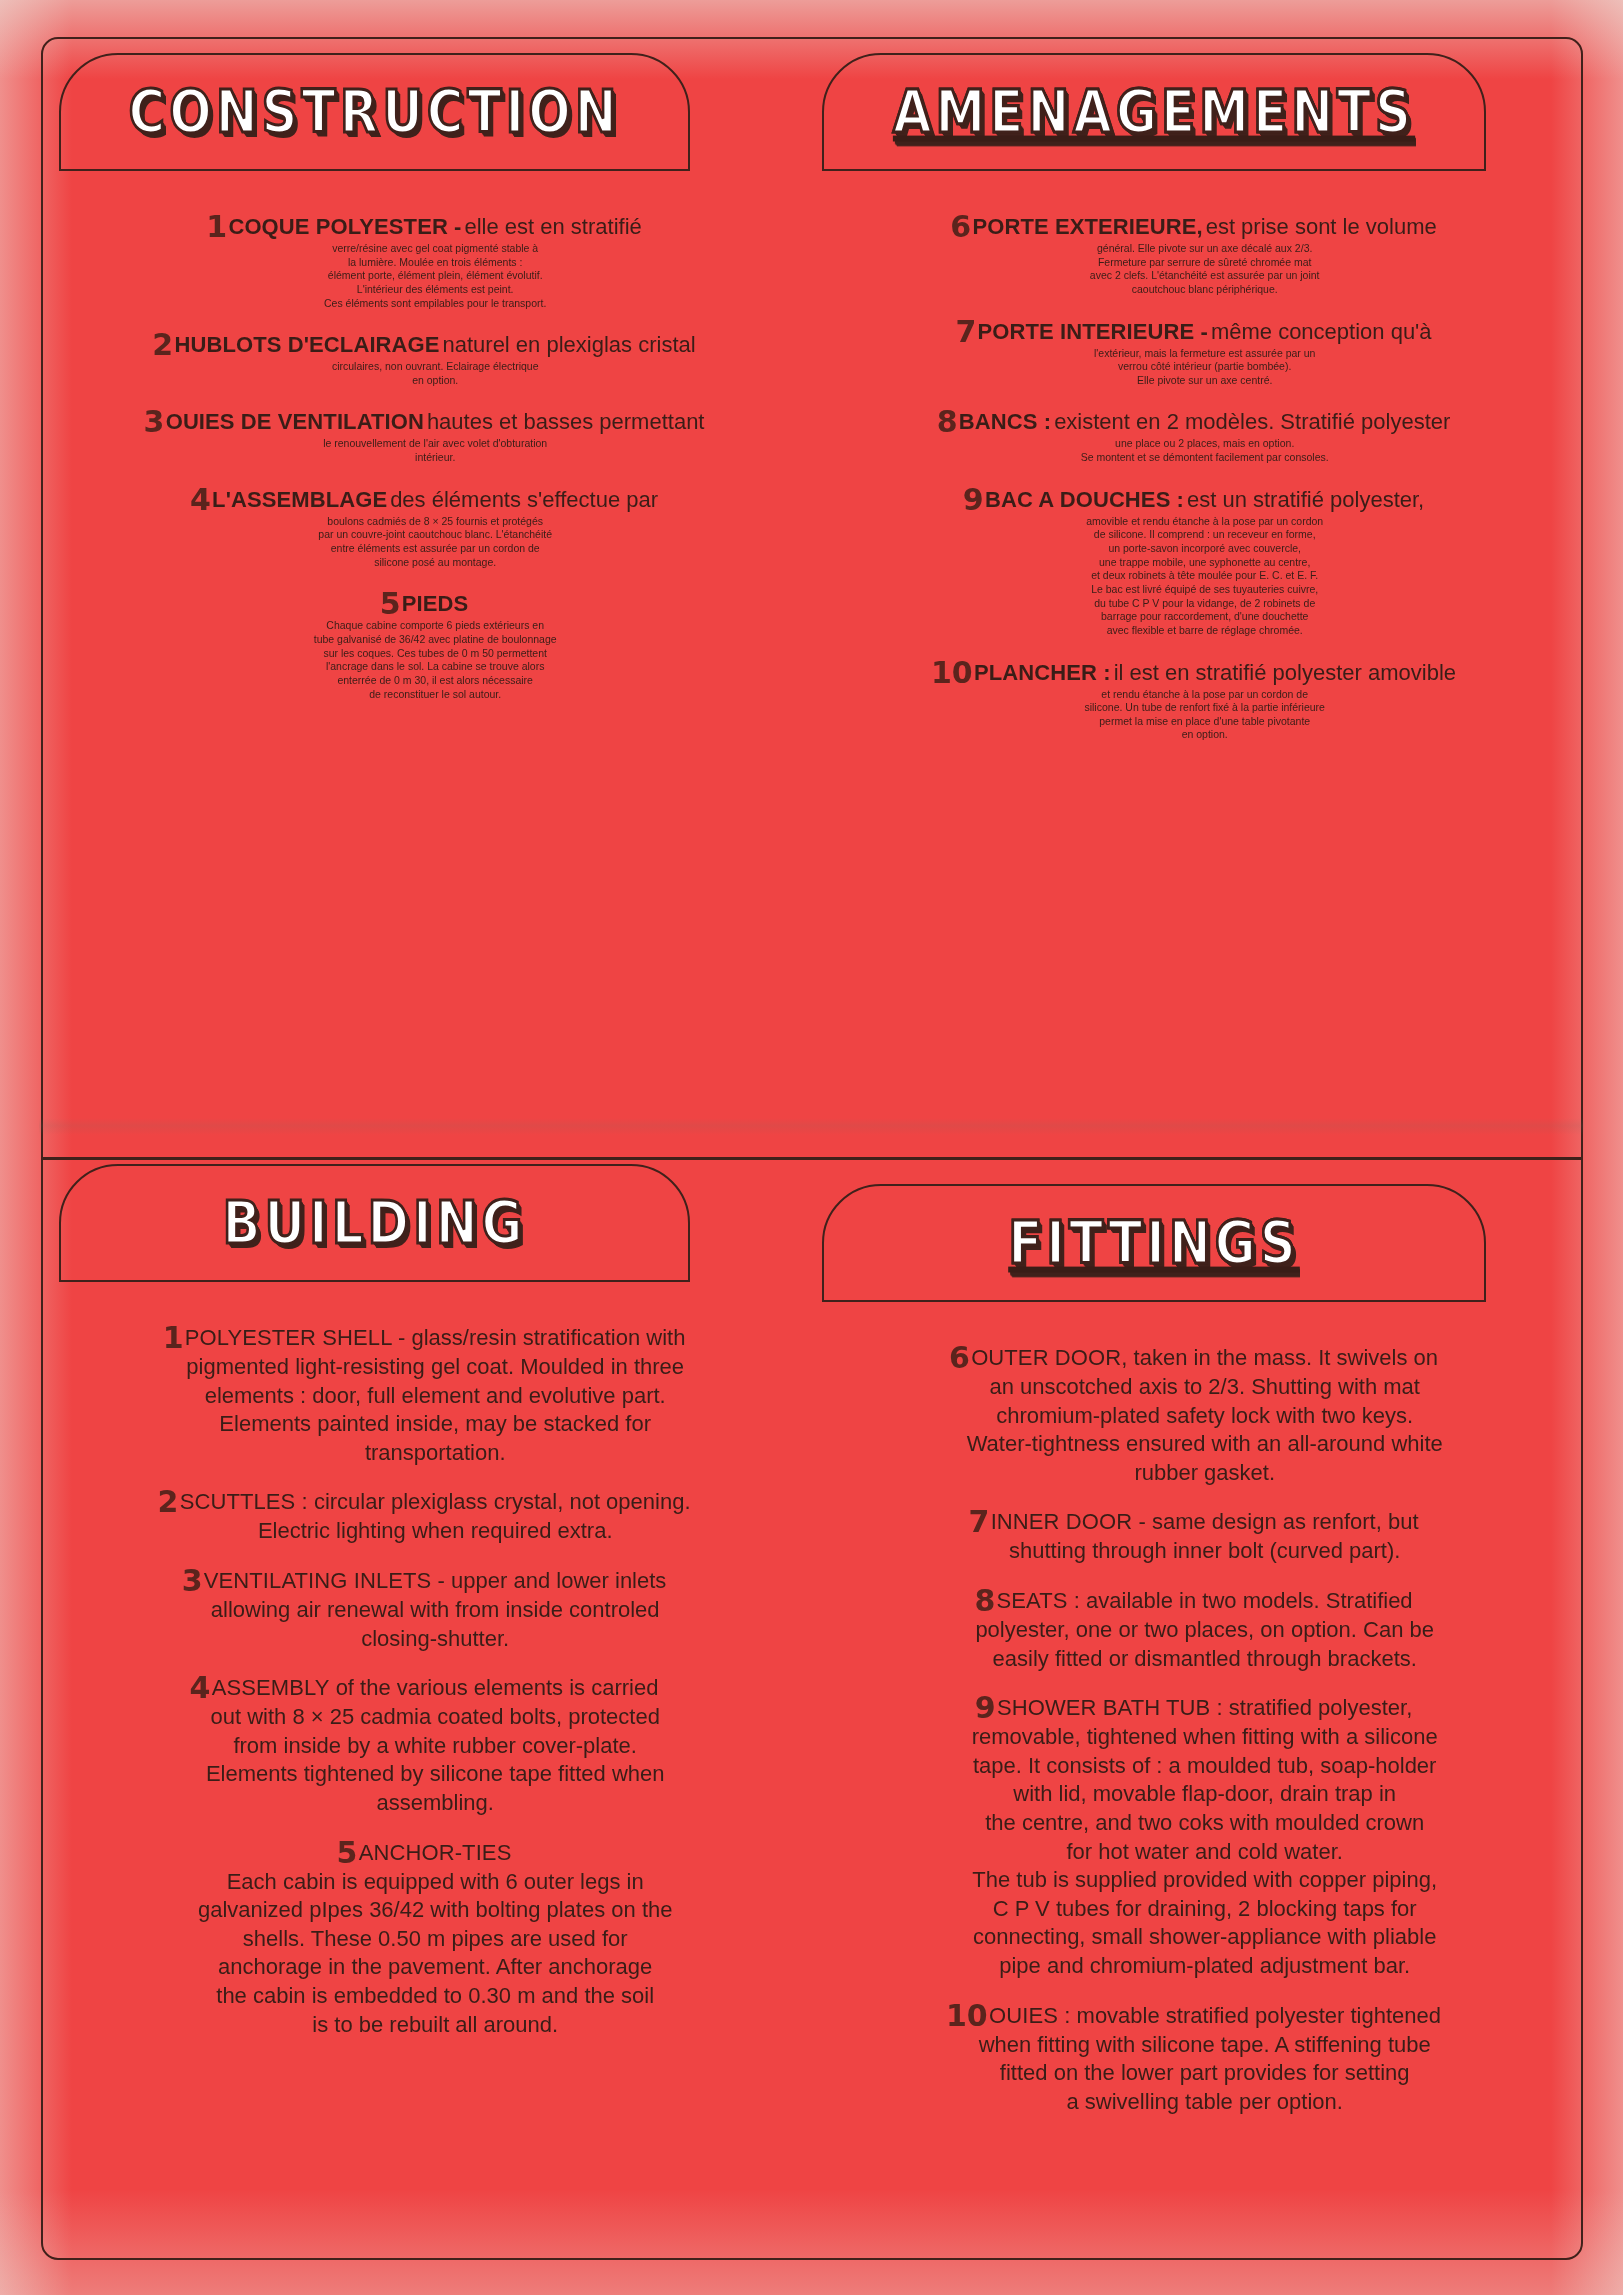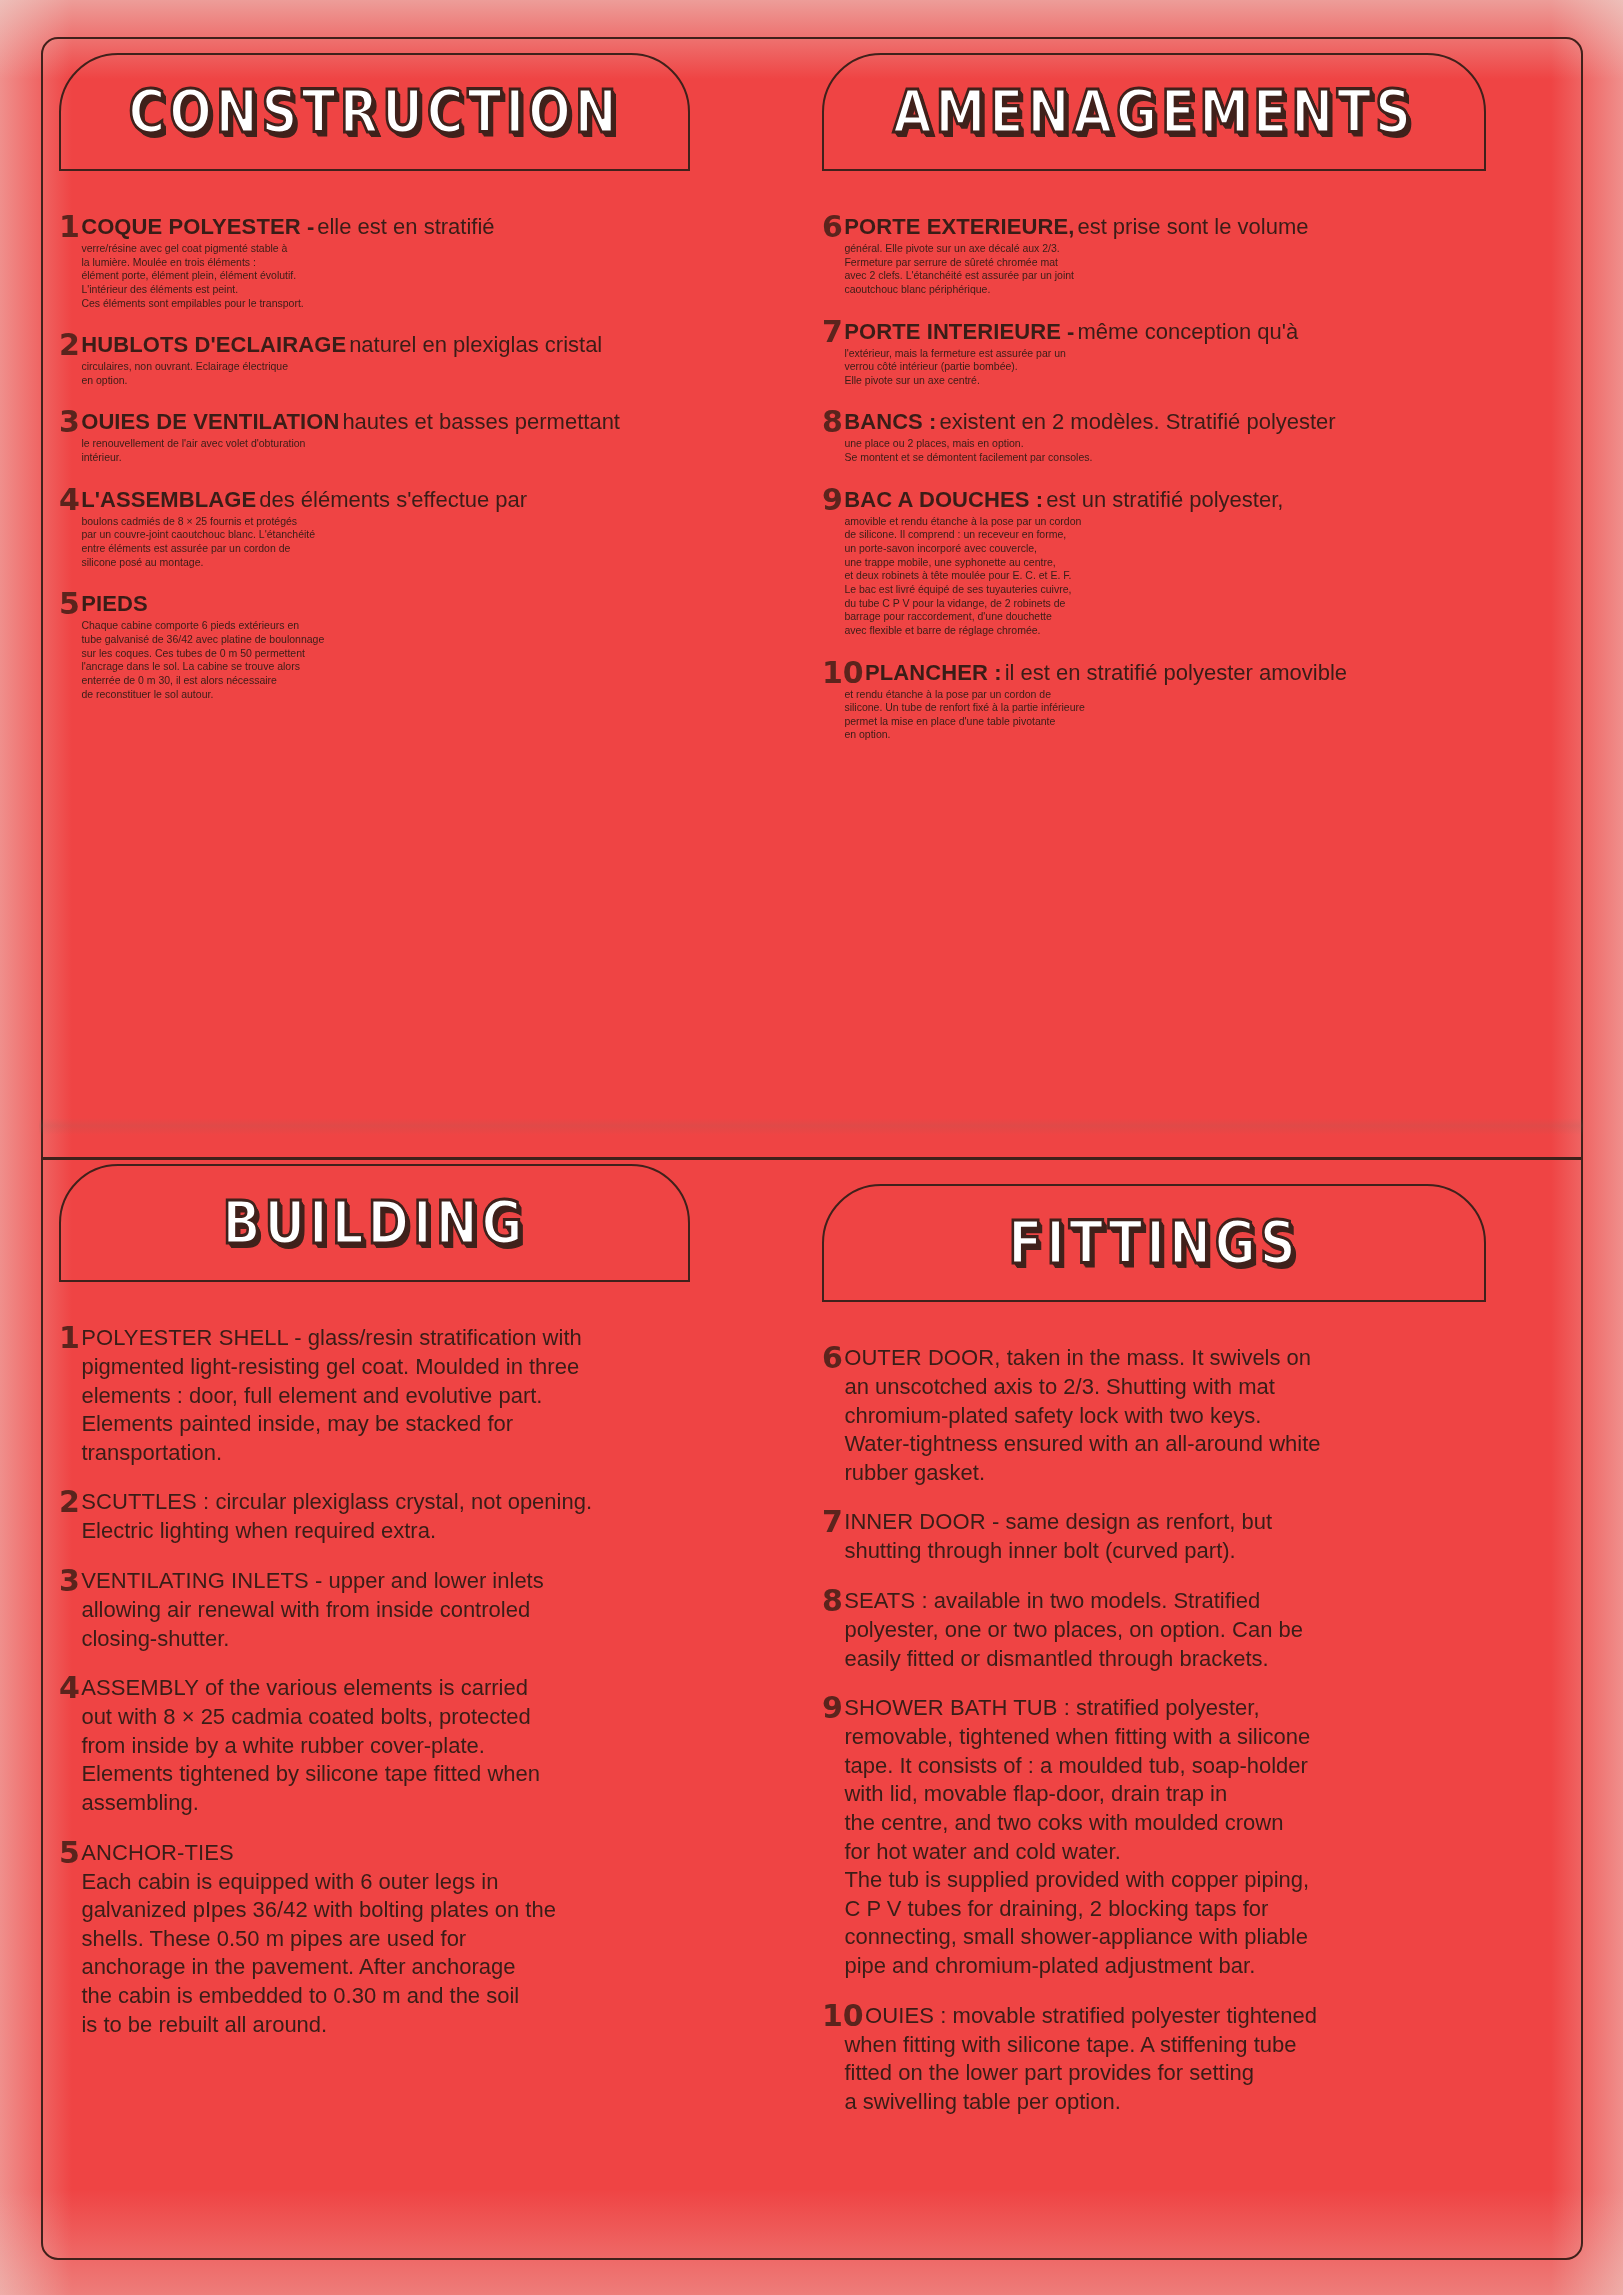--- a/index.html
+++ b/index.html
@@ -76,21 +76,21 @@
     border-top-left-radius: 59px;
     border-top-right-radius: 59px;
     border-bottom: 2.6px solid #40211b;
     box-sizing: border-box;
     margin: 0 0 41px 0;
     display: flex;
     align-items: center;
     justify-content: center;
   }
   .banner.narrow { width: 631px; }
-  .banner.wide { width: 664px; }
+  .banner.wide { width: 664px; text-decoration: underline; }
   .banner-title {
     font-family: "DejaVu Sans", sans-serif;
     font-weight: bold;
     font-size: 50px;
     letter-spacing: 4px;
     color: #ffffff;
     -webkit-text-stroke: 2.6px #40211b;
     text-shadow:
        4px 4px 0 #40211b,
        3.3px 3.3px 0 #40211b,
@@ -103,20 +103,21 @@
   
   ol.items {
     list-style: none;
     margin: 0;
     padding: 0;
   }
   li.item {
     position: relative;
     padding-left: 0;
     margin-bottom: 20px;
+    text-align: center;
   }
   .num {
     font-family: "DejaVu Sans", sans-serif;
     font-weight: bold;
     font-size: 30px;
     color: #5b241d;
     line-height: 1;
     vertical-align: -2.6px;
     margin-right: 1.3px;
   }

